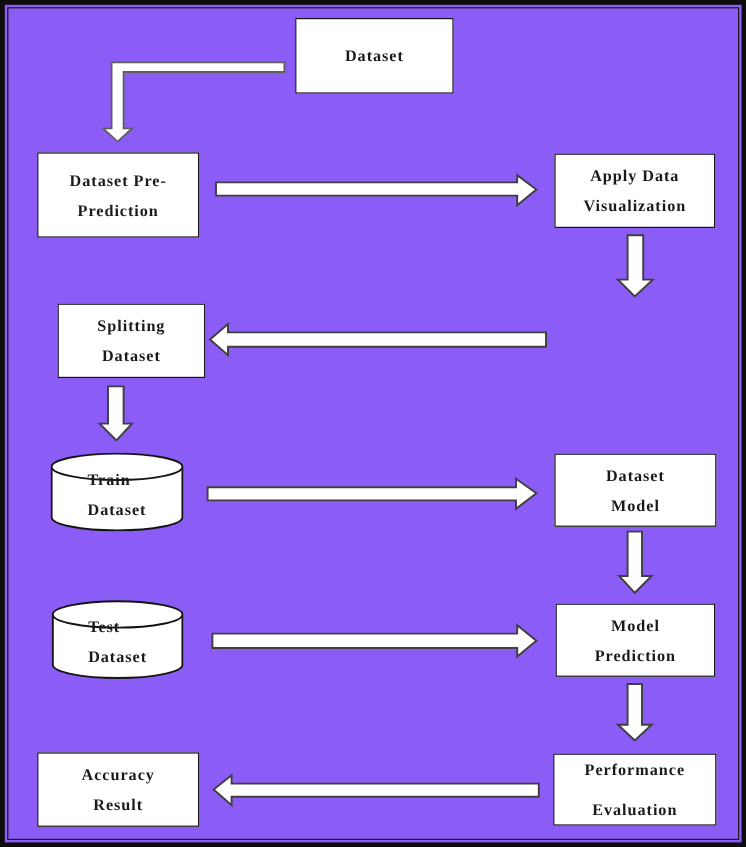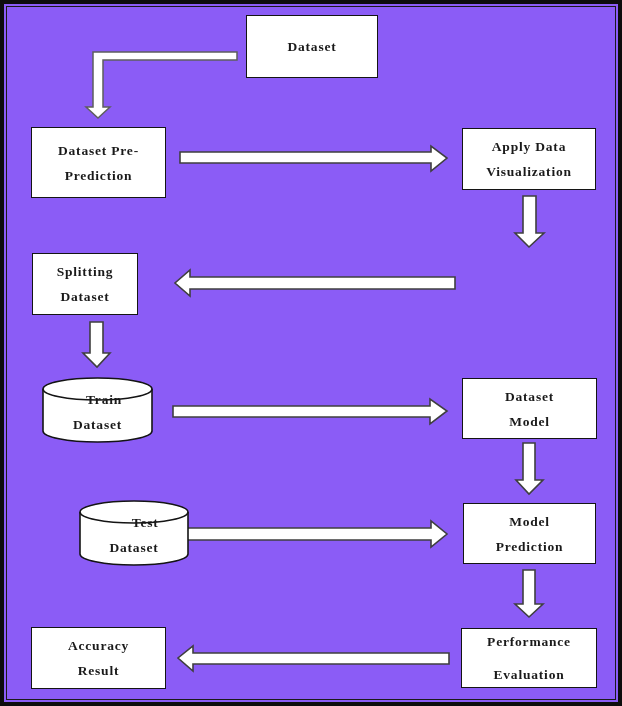--- a/index.html
+++ b/index.html
@@ -22,21 +22,21 @@
     align-items:center;justify-content:center;
     text-align:center;
     font-size:13.5px;letter-spacing:0.8px;font-weight:600;color:#1a1a1a;
     line-height:25px;
   }
   .cyl{
     position:absolute;
     box-sizing:border-box;
     display:flex;flex-direction:column;
     align-items:center;justify-content:flex-start;
-    text-align:right;
+    text-align:left;
     font-size:13.5px;letter-spacing:0.8px;font-weight:600;color:#1a1a1a;
     line-height:25px;
   }
   .cyl svg{position:absolute;left:0;top:0;}
   .cyl .cyl-text{position:relative;padding-top:10px;}
   .arrow{fill:#ffffff;stroke:#3f3f3f;stroke-width:1.6;stroke-linejoin:miter;}
   .arrow-elbow{fill:#ffffff;stroke:#5e5e5e;stroke-width:1.5;stroke-linejoin:miter;}
 </style>
 </head>
 <body>
@@ -66,21 +66,21 @@
   <div class="node" style="left:31px;top:127px;width:135px;height:71px;">
     <span>Dataset Pre-</span>
     <span>Prediction</span>
   </div>
 
   <div class="node" style="left:462px;top:128px;width:134px;height:62px;">
     <span>Apply Data</span>
     <span>Visualization</span>
   </div>
 
-  <div class="node" style="left:32px;top:253px;width:106px;height:62px;justify-content:center;">
+  <div class="node" style="left:48px;top:253px;width:123px;height:62px;justify-content:center;">
     <span>Splitting</span>
     <span>Dataset</span>
   </div>
 
 
   <div class="cyl" style="left:42px;top:377px;width:111px;height:66px;">
     <svg width="111" height="66" viewBox="0 0 111 66">
       <path d="M 1 12 L 1 54 A 54.5 11 0 0 0 110 54 L 110 12" fill="#ffffff" stroke="#141414" stroke-width="1.6"></path>
       <ellipse cx="55.5" cy="12" rx="54.5" ry="11" fill="#ffffff" stroke="#141414" stroke-width="1.6"></ellipse>
     </svg>
@@ -88,21 +88,21 @@
       <div>Train</div>
       <div>Dataset</div>
     </div>
   </div>
 
   <div class="node" style="left:462px;top:378px;width:135px;height:61px;">
     <span>Dataset</span>
     <span>Model</span>
   </div>
 
-  <div class="cyl" style="left:43px;top:500px;width:110px;height:66px;margin-left:36px;">
+  <div class="cyl" style="left:43px;top:500px;width:110px;height:66px;">
     <svg width="110" height="66" viewBox="0 0 110 66">
       <path d="M 1 12 L 1 54 A 54 11 0 0 0 109 54 L 109 12" fill="#ffffff" stroke="#141414" stroke-width="1.6"></path>
       <ellipse cx="55" cy="12" rx="54" ry="11" fill="#ffffff" stroke="#141414" stroke-width="1.6"></ellipse>
     </svg>
     <div class="cyl-text">
       <div>Test</div>
       <div>Dataset</div>
     </div>
   </div>
 

